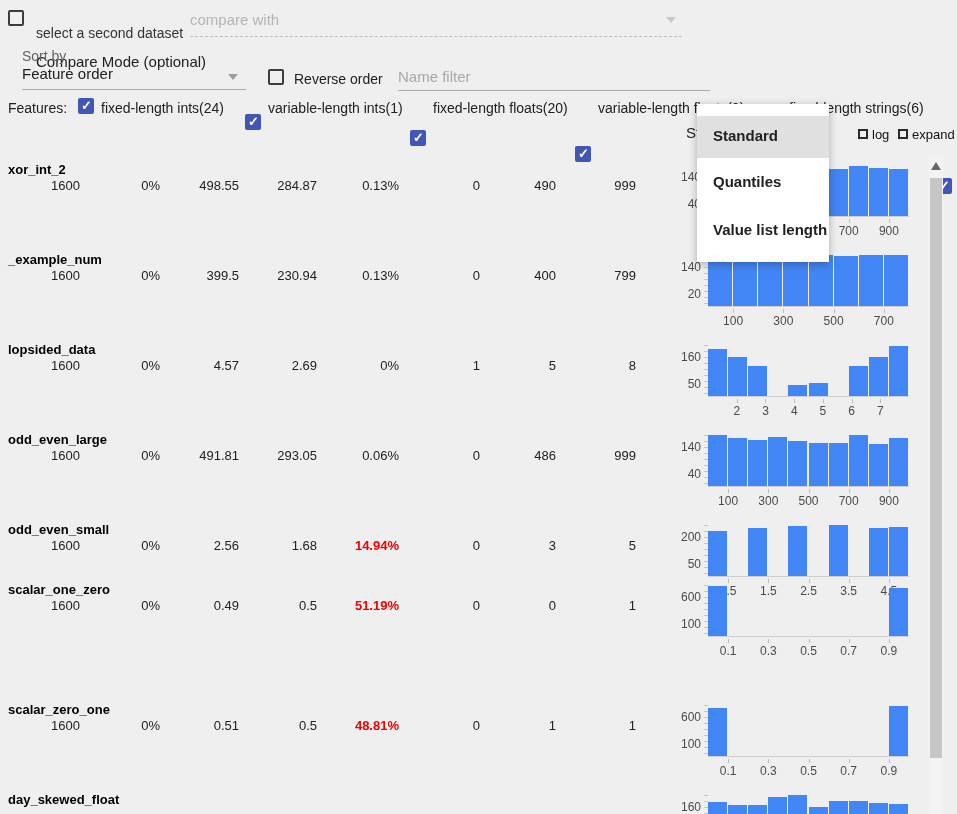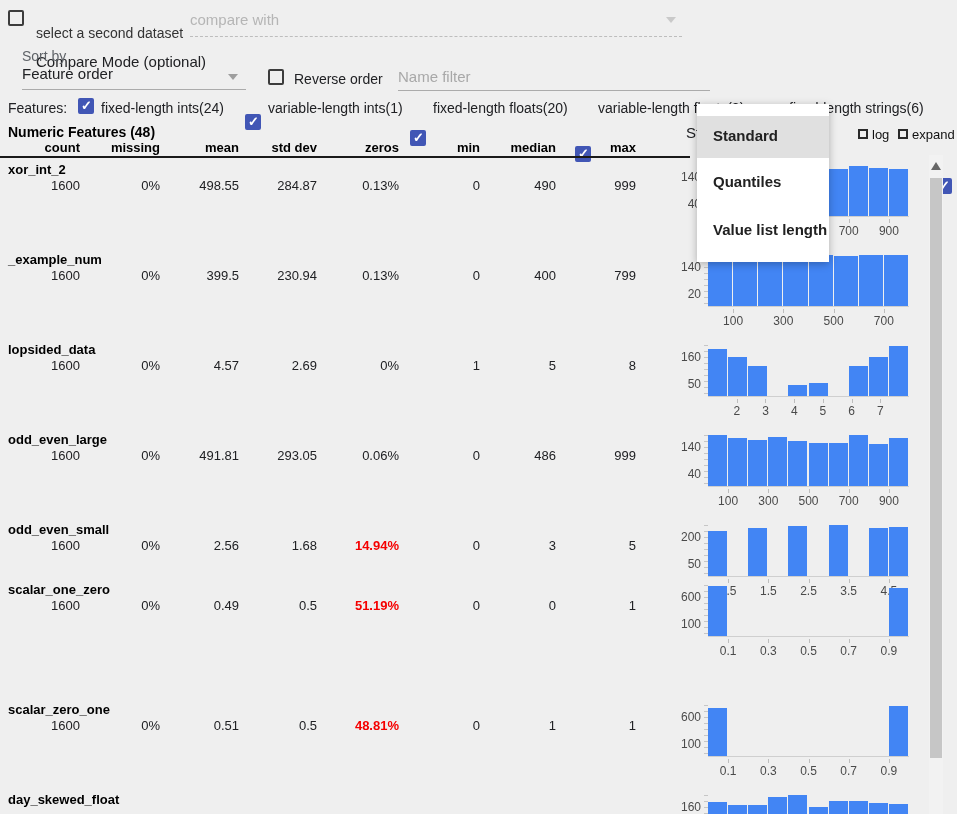--- a/index.html
+++ b/index.html
@@ -88,32 +88,20 @@
   <div class="abs fcb" style="left:245px; top:98px;"></div>
   <div class="abs lbl14" style="left:268px; top:100px;">variable-length ints(1)</div>
   <div class="abs fcb" style="left:410px; top:98px;"></div>
   <div class="abs lbl14" style="left:433px; top:100px;">fixed-length floats(20)</div>
   <div class="abs fcb" style="left:575px; top:98px;"></div>
   <div class="abs lbl14" style="left:598px; top:100px;">variable-length floats(3)</div>
   <div class="abs fcb" style="left:766px; top:98px;"></div>
   <div class="abs lbl14" style="left:789px; top:100px;">fixed-length strings(6)</div>
   <div class="abs fcb" style="left:936px; top:98px;"></div>
 
-  <div class="abs" style="left:0; top:123px; width:957px; height:36px;">
-    <div class="abs hdr-title" style="left:8px; top:1px;">Numeric Features (48)</div>
-    <div class="col-hdr c0">count</div>
-    <div class="col-hdr c1">missing</div>
-    <div class="col-hdr c2">mean</div>
-    <div class="col-hdr c3">std dev</div>
-    <div class="col-hdr c4">zeros</div>
-    <div class="col-hdr c5">min</div>
-    <div class="col-hdr c6">median</div>
-    <div class="col-hdr c7">max</div>
-    <div class="hdr-rule"></div>
-  </div>
 
   <div class="abs clip" style="left:686px; top:124px; width:12px; height:20px; font-size:15px; color:#202124; z-index:5;">Standard</div>
 
   <div class="abs scb" style="left:858px; top:129px;"></div>
   <div class="abs" style="left:872px; top:127px; font-size:13px; color:#111;">log</div>
   <div class="abs scb" style="left:898px; top:129px;"></div>
   <div class="abs" style="left:912px; top:127px; font-size:13px; color:#111;">expand</div>
 
   <div class="frow" style="top:160px;">
     <div class="fname">xor_int_2</div>

